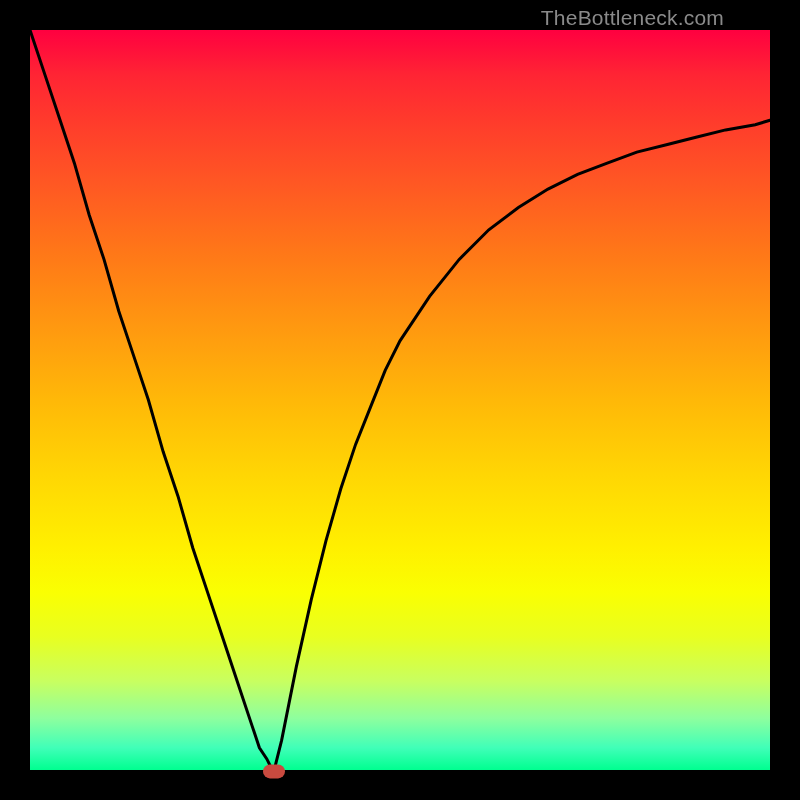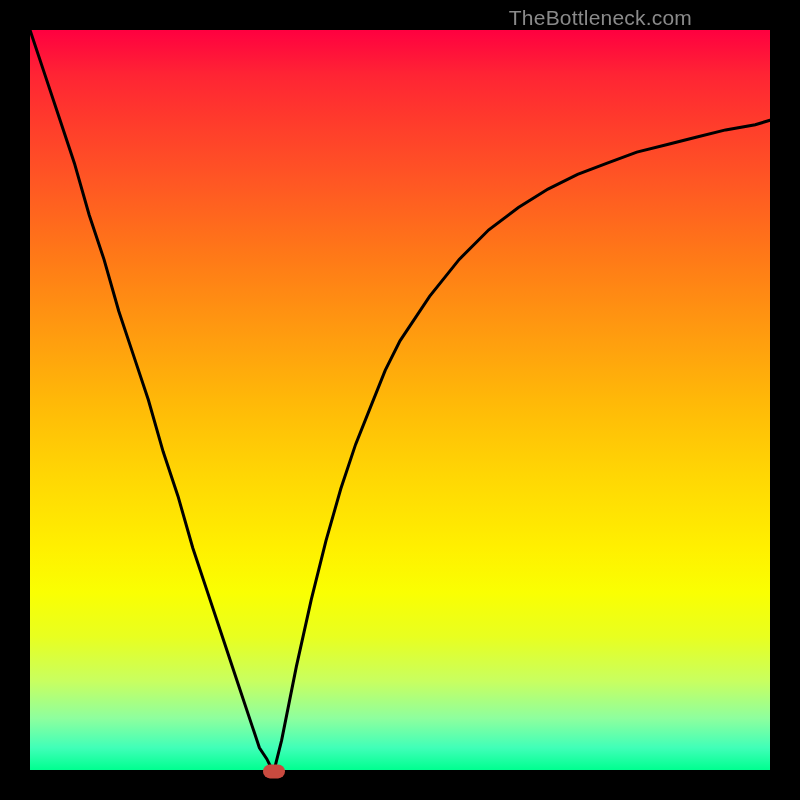--- a/index.html
+++ b/index.html
@@ -9,20 +9,21 @@
     height: 800px;
     background: #000;
     overflow: hidden;
     font-family: Arial, Helvetica, sans-serif;
   }
   .frame {
     position: relative;
     width: 720px;
     height: 800px;
     background: #000;
+    padding-left: 32px;
   }
   .plot-area {
     position: absolute;
     left: 30px;
     top: 30px;
     width: 740px;
     height: 740px;
     background: linear-gradient(to bottom,
       #ff0040 0%,
       #ff2434 6%,

